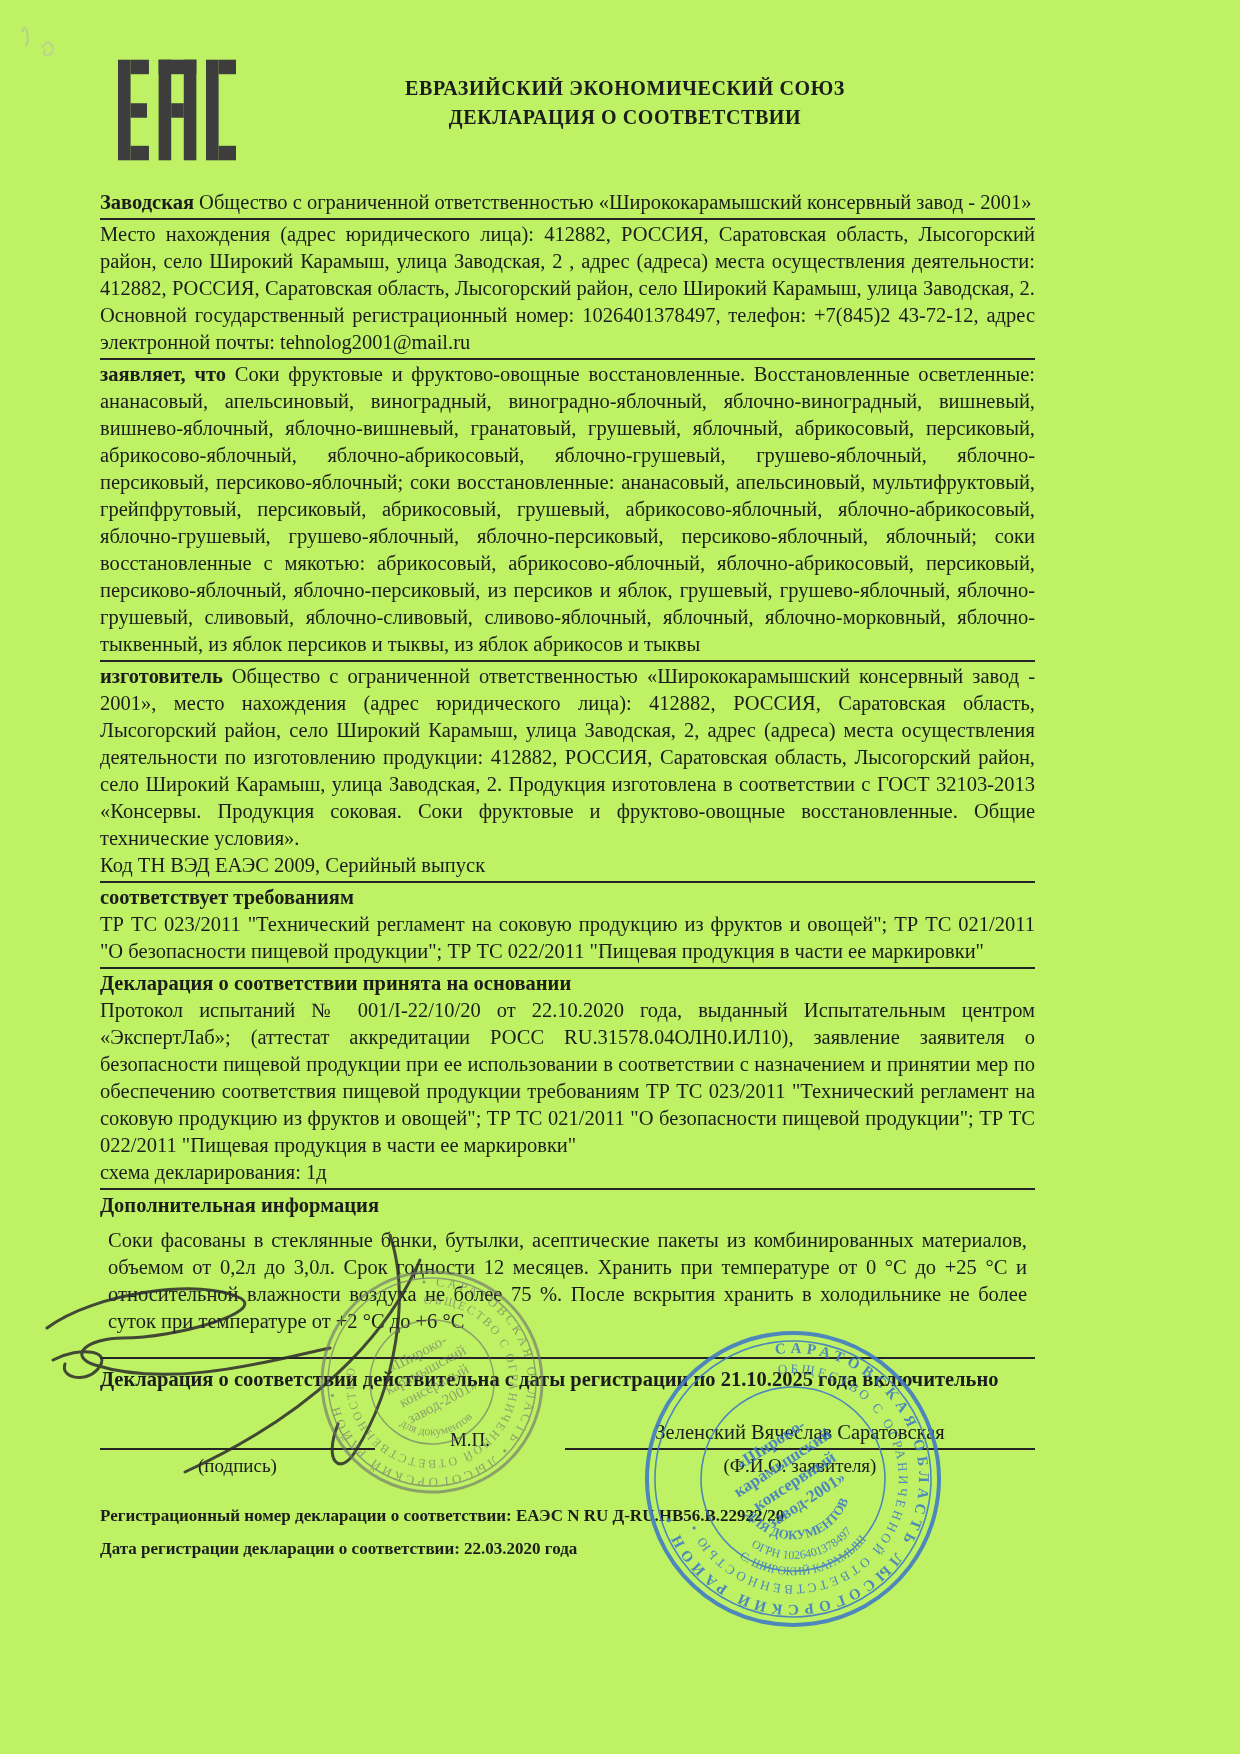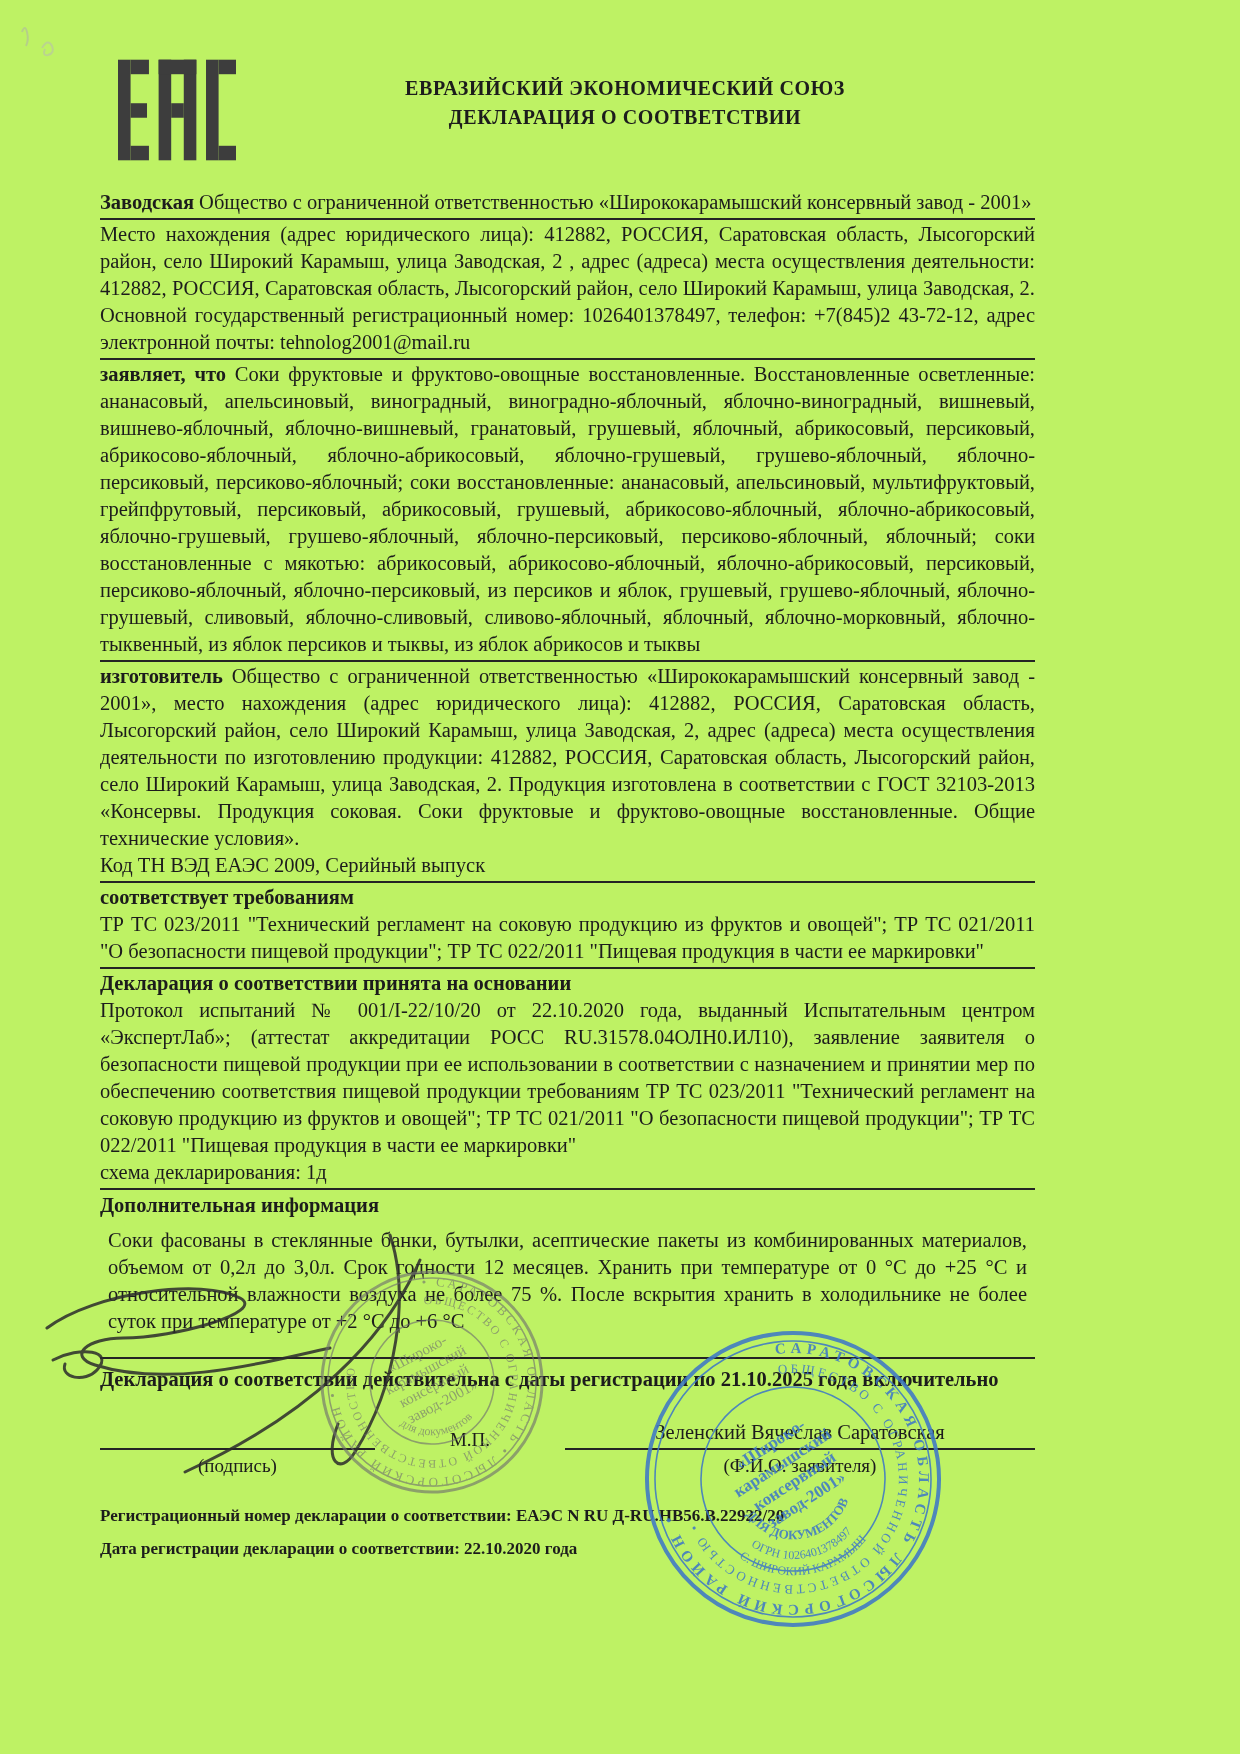--- a/index.html
+++ b/index.html
@@ -118,21 +118,21 @@
       </div>
       <div class="sig-mid">М.П.</div>
       <div class="sig-right">
         <div class="sig-name">Зеленский Вячеслав Саратовская</div>
         <div class="sig-cap">(Ф.И.О. заявителя)</div>
       </div>
     </div>
 
     <div class="registration">
       <div>Регистрационный номер декларации о соответствии: ЕАЭС N RU Д-RU.НВ56.В.22922/20</div>
-      <div>Дата регистрации декларации о соответствии: 22.10.2020 года</div>
+      <div>Дата регистрации декларации о соответствии: 22.03.2020 года</div>
     </div>
 
   </div>
 
   <svg class="signature-svg" width="430" height="300" viewBox="0 0 430 300">
     <g stroke="#2c2c2c" stroke-width="3" fill="none" stroke-linecap="round" opacity="0.85">
       <path d="M365 35 C 385 95 372 185 330 252 C 315 276 298 262 313 224"></path>
       <path d="M395 60 C 360 140 285 215 160 272"></path>
       <path d="M22 128 C 70 92 178 78 215 98 C 242 112 150 138 98 138 C 62 138 42 156 70 165 C 150 190 255 158 305 148"></path>
       <path d="M28 160 C 55 146 90 150 72 170 C 60 183 35 178 40 164"></path>

